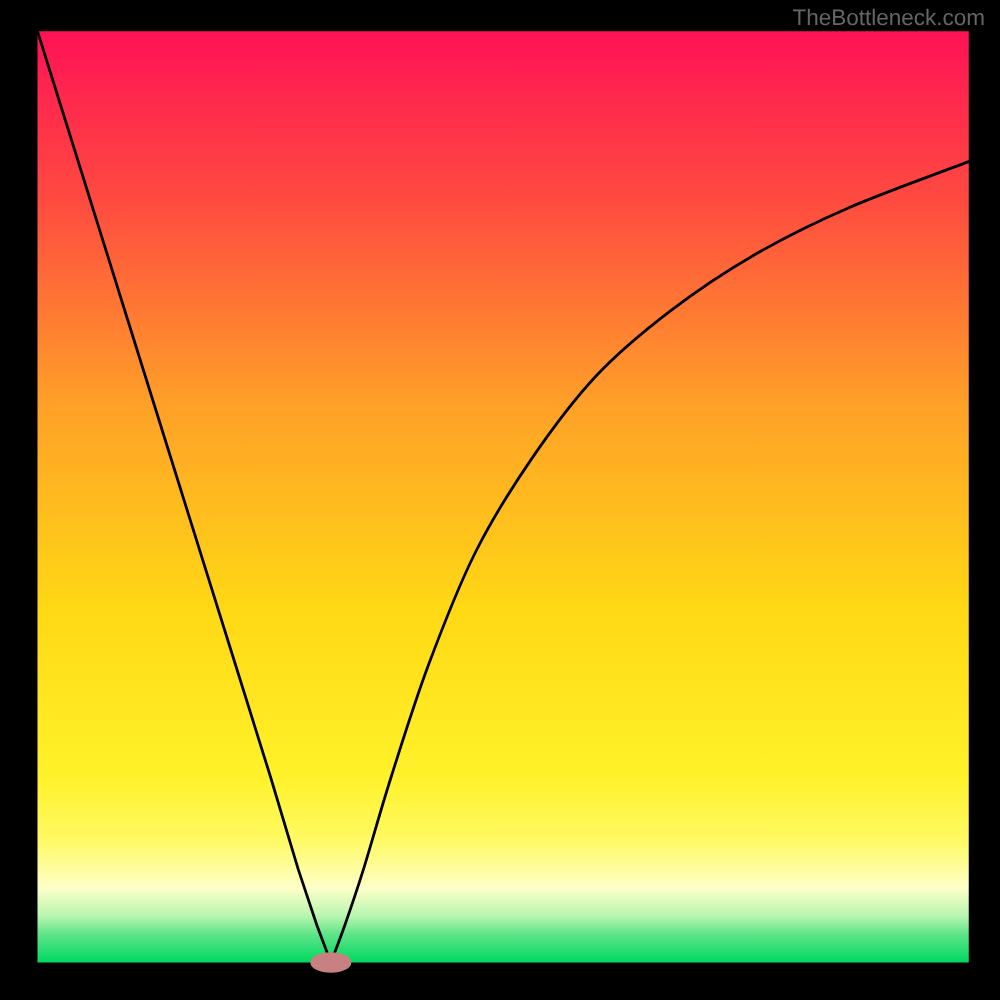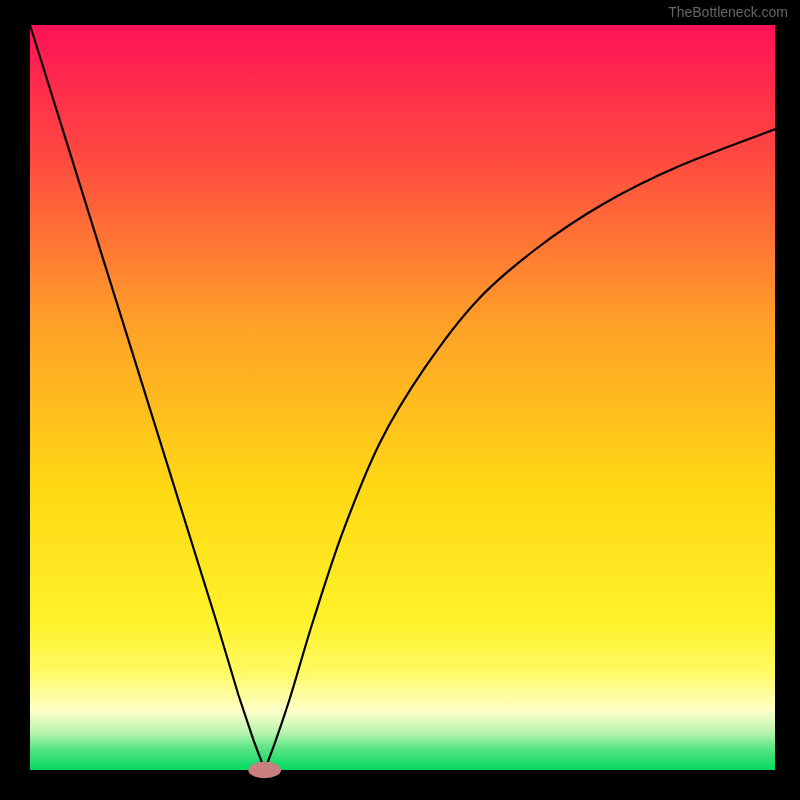--- a/index.html
+++ b/index.html
@@ -16,21 +16,21 @@
     top: 0;
     left: 0;
     width: 800px;
     height: 800px;
   }
   .watermark {
     position: absolute;
     top: 4px;
     right: 12px;
     color: #666;
-    font-size: 14px;
+    font-size: 18px;
     font-weight: 500;
     z-index: 10;
     font-family: Arial, sans-serif;
   }
   svg {
     display: block;
   }
 </style>
 </head>
 <body>

